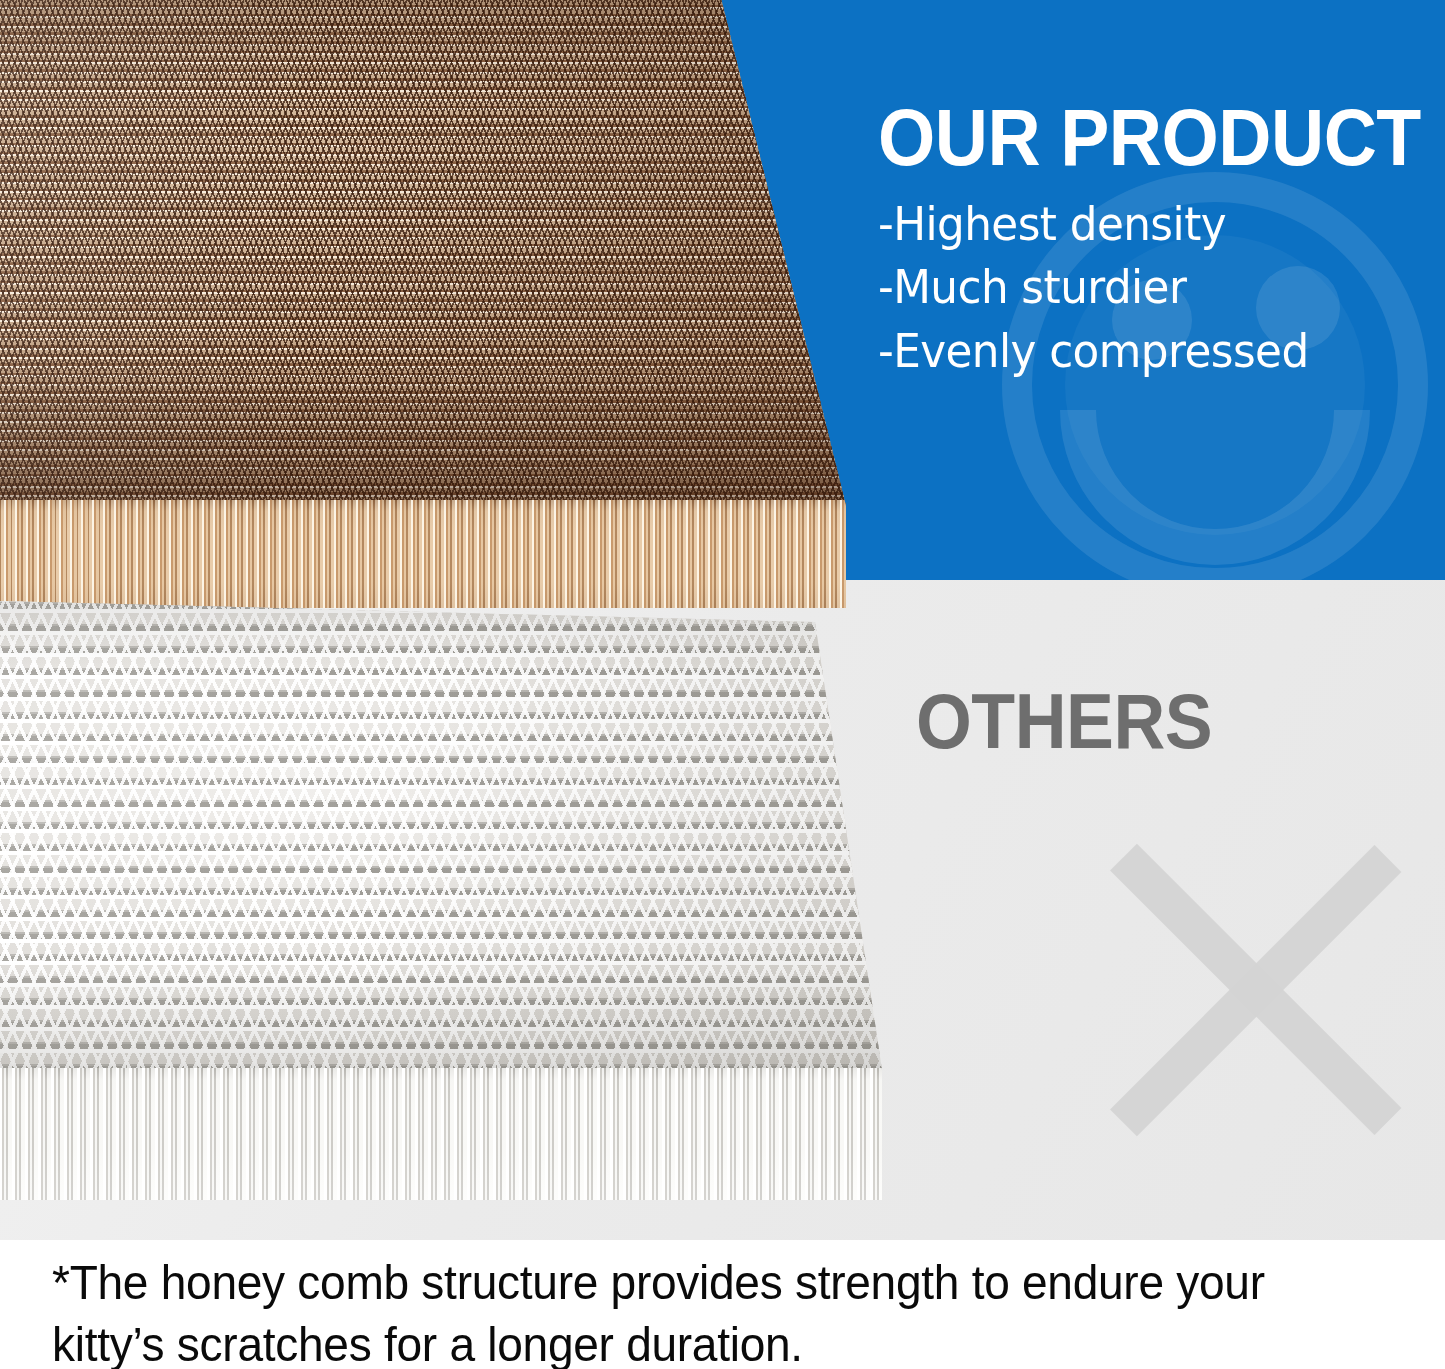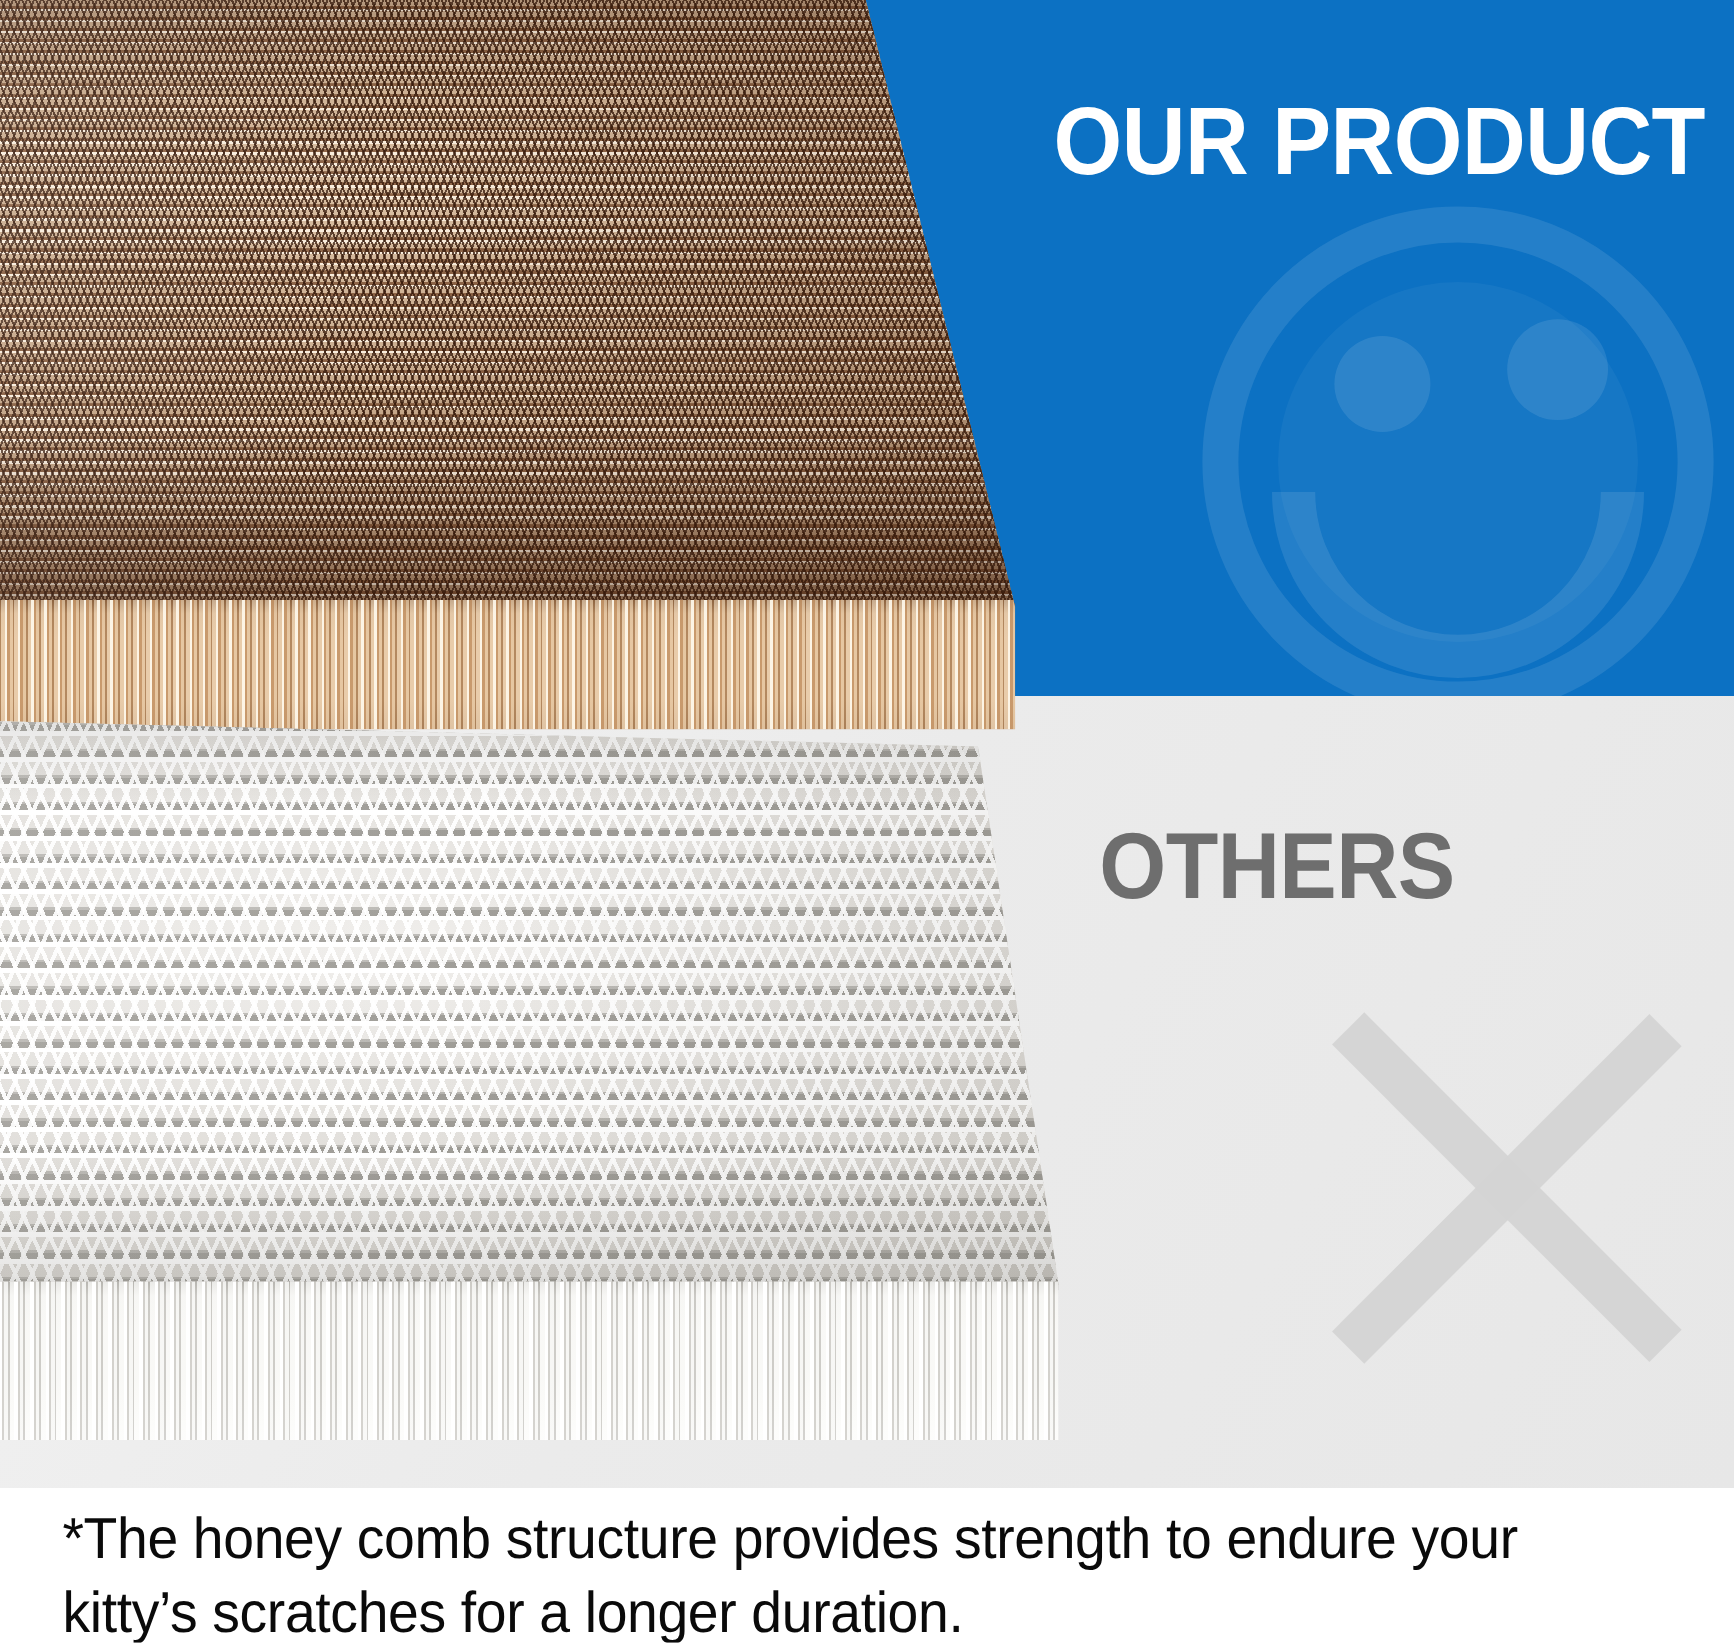--- a/index.html
+++ b/index.html
@@ -95,21 +95,21 @@
       repeating-linear-gradient(90deg,
         rgba(255,255,255,1) 0px, rgba(255,255,255,1) 3px,
         rgba(206,204,199,.85) 3px, rgba(206,204,199,.85) 4.6px,
         rgba(248,248,246,.85) 4.6px, rgba(248,248,246,.85) 7.5px,
         rgba(176,174,168,.55) 7.5px, rgba(176,174,168,.55) 9px,
         rgba(252,252,250,.70) 9px, rgba(252,252,250,.70) 13px),
       linear-gradient(180deg, rgba(110,108,102,.38) 0%, rgba(110,108,102,.06) 9%, rgba(255,255,255,0) 30%, rgba(255,255,255,0) 62%, rgba(255,255,255,.85) 94%, rgba(255,255,255,1) 100%);
   }
 
   
-  .txt-our{ position:absolute; left:878px; top:80px; width:540px; z-index:6; }
+  .txt-our{ position:absolute; left:878px; top:100px; width:540px; z-index:6; }
   .h-our{
     font-family:"Liberation Sans Narrow","Liberation Sans", sans-serif;
     font-weight:700; font-size:80px; line-height:.96; letter-spacing:-0.5px;
     color:#ffffff; transform:scaleX(.92); transform-origin:left center; white-space:nowrap;
   }
   .bul-our{ margin-top:16px; }
   .bul-our li{
     list-style:none; color:#ffffff; font-size:46px; line-height:1.38;
     font-family:"DejaVu Sans","Liberation Sans", sans-serif; font-weight:400;
     letter-spacing:-0.6px; white-space:nowrap; transform:scaleX(.95); transform-origin:left center;
@@ -169,20 +169,25 @@
     <div class="brown-edge"></div>
   </div>
 
   <div class="slab-white">
     <div class="white-face"></div>
     <div class="white-edge"></div>
   </div>
 
   <div class="txt-our">
     <div class="h-our">OUR PRODUCT</div>
+    <ul class="bul-our">
+      <li>-Highest density</li>
+      <li>-Much sturdier</li>
+      <li>-Evenly compressed</li>
+    </ul>
   </div>
 
   <div class="txt-oth">
     <div class="h-oth">OTHERS</div>
   </div>
 
   <div class="footnote">*The honey comb structure provides strength to endure your kitty’s scratches for a longer duration.</div>
 
 </div>
 

